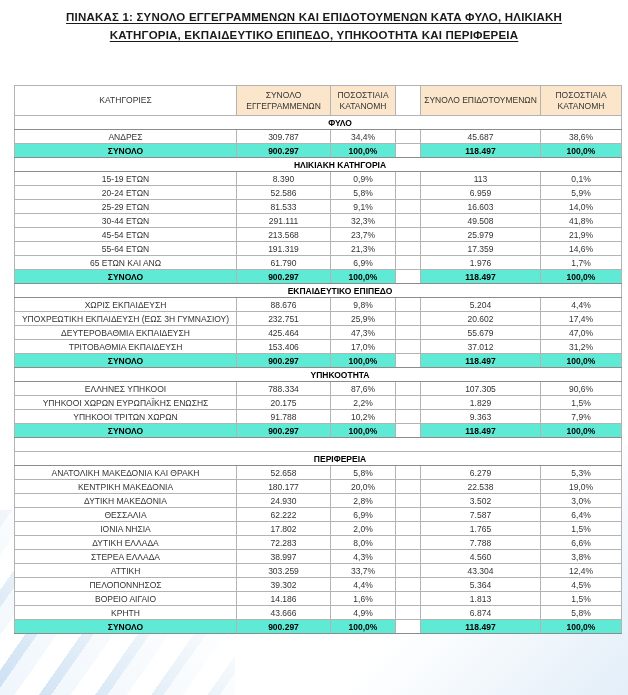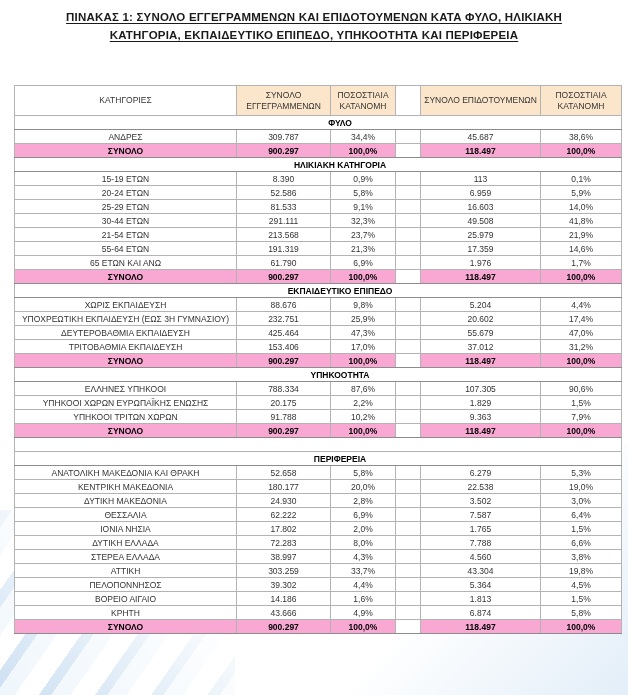--- a/index.html
+++ b/index.html
@@ -61,21 +61,21 @@
   table.stats { border: 1px solid #8c8c8c; }
   table.stats thead th { height: 30px; line-height: 1.25; white-space: normal; }
   thead th.shaded { background: #fbe6cb; }
   thead tr { border-bottom: 1px solid #8c8c8c; }
   tr.section-row td {
     font-weight: bold; color: #000;
     border-top: 1px solid #8c8c8c; border-bottom: 1px solid #8c8c8c; padding-left: 46px;
   }
   tr.total-row td {
     font-weight: bold; color: #000;
-    background: #f9a8d4;
+    background: #5eead4;
     border-top: 1px solid #8c8c8c; border-bottom: 1px solid #8c8c8c;
   }
   tr.total-row td.gap { background: #fff; }
   tr.spacer-row td { height: 14px; }
 </style>
 </head>
 <body>
 
 <div class="corner-left"></div>
 <div class="corner-right"></div>
@@ -153,21 +153,21 @@
       </tr>
       <tr>
         <td>30-44 ΕΤΩΝ</td>
         <td>291.111</td>
         <td>32,3%</td>
         <td class="gap"></td>
         <td>49.508</td>
         <td>41,8%</td>
       </tr>
       <tr>
-        <td>21-54 ΕΤΩΝ</td>
+        <td>45-54 ΕΤΩΝ</td>
         <td>213.568</td>
         <td>23,7%</td>
         <td class="gap"></td>
         <td>25.979</td>
         <td>21,9%</td>
       </tr>
       <tr>
         <td>55-64 ΕΤΩΝ</td>
         <td>191.319</td>
         <td>21,3%</td>
@@ -330,21 +330,21 @@
         <td class="gap"></td>
         <td>4.560</td>
         <td>3,8%</td>
       </tr>
       <tr>
         <td>ΑΤΤΙΚΗ</td>
         <td>303.259</td>
         <td>33,7%</td>
         <td class="gap"></td>
         <td>43.304</td>
-        <td>19,8%</td>
+        <td>12,4%</td>
       </tr>
       <tr>
         <td>ΠΕΛΟΠΟΝΝΗΣΟΣ</td>
         <td>39.302</td>
         <td>4,4%</td>
         <td class="gap"></td>
         <td>5.364</td>
         <td>4,5%</td>
       </tr>
       <tr>

